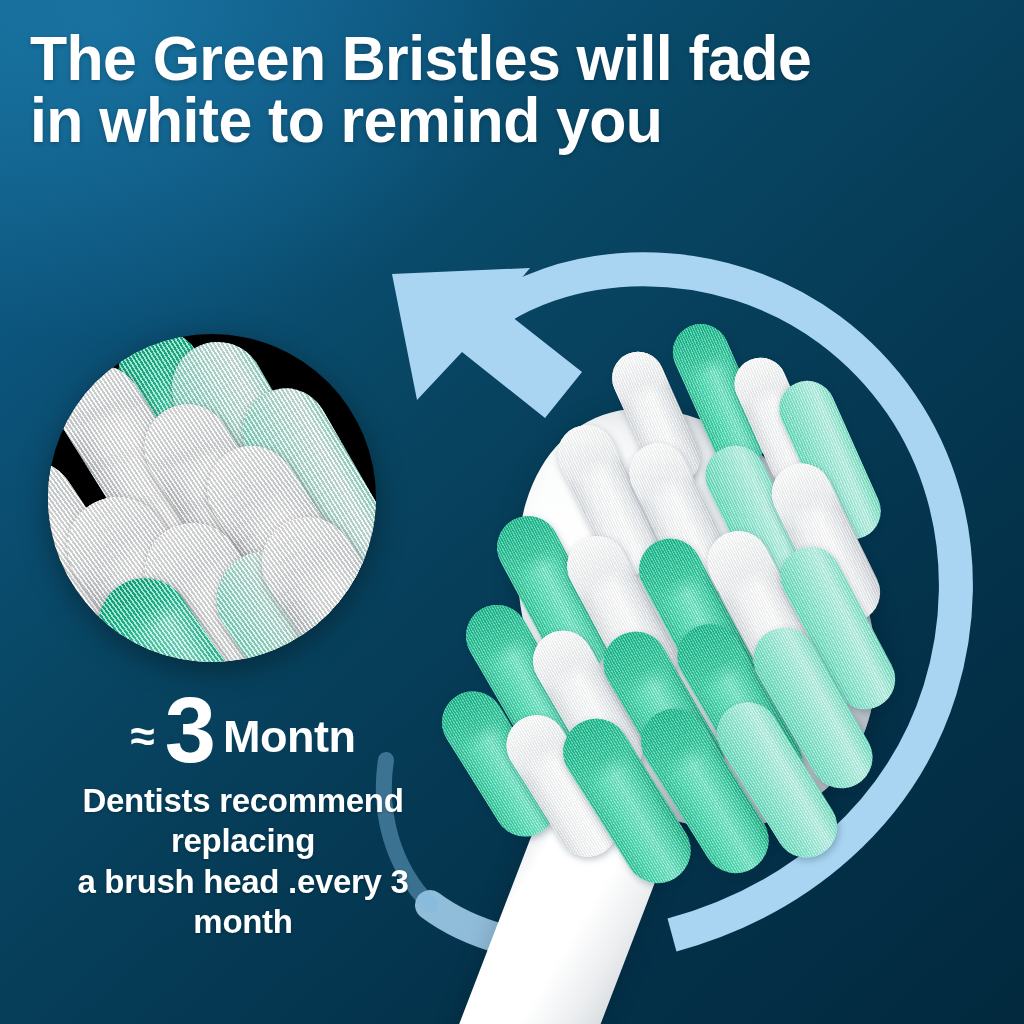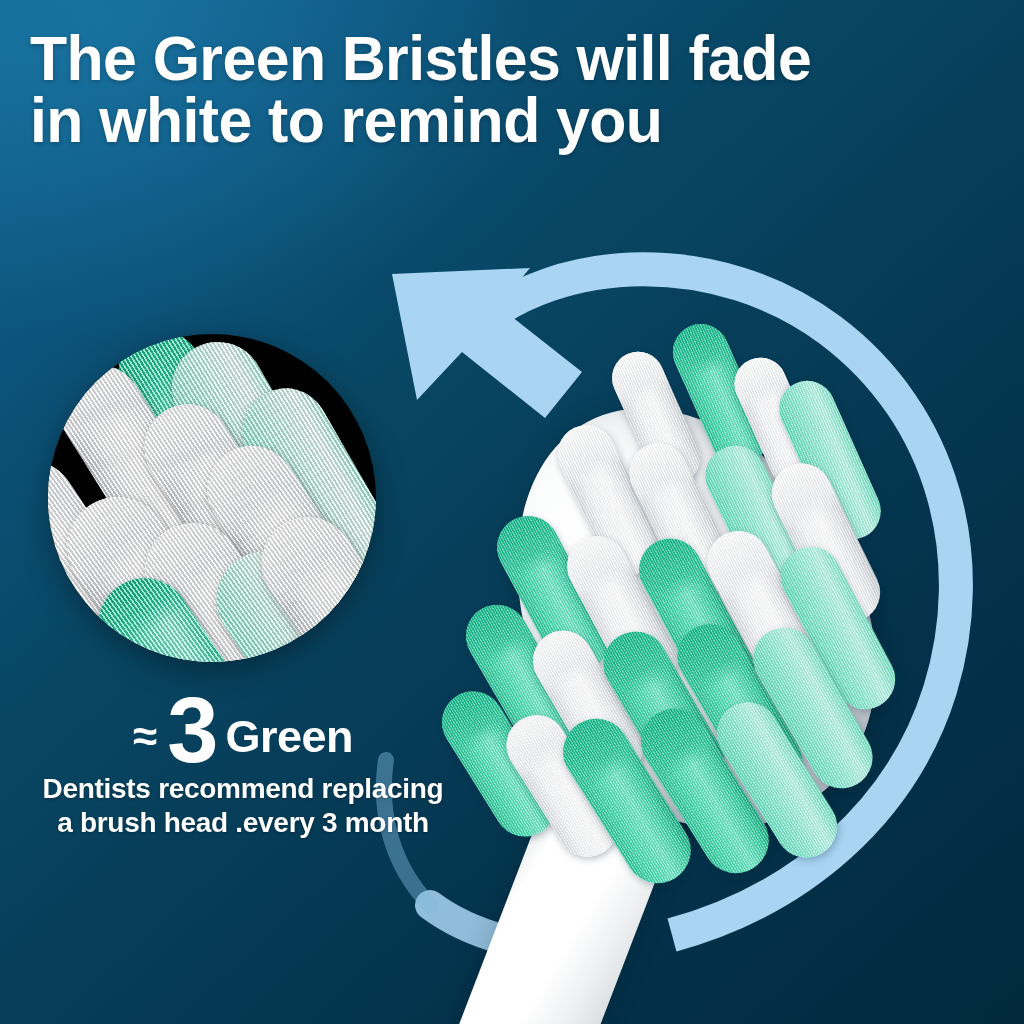--- a/index.html
+++ b/index.html
@@ -138,23 +138,23 @@
   }
   .stat-row{
     display:flex;align-items:flex-end;gap:10px;
     justify-content:center;
     height:82px;
   }
   .approx{font-size:44px;font-weight:700;line-height:1;padding-bottom:10px;}
   .bignum{font-size:92px;font-weight:700;line-height:.82;letter-spacing:-3px;}
   .unit{font-size:45px;font-weight:700;line-height:1;padding-bottom:9px;letter-spacing:-0.5px;}
   .stat-desc{
-    margin-top:4px;
+    margin-top:13px;
     text-align:center;
-    font-size:28px;
+    font-size:33px;
     font-weight:700;
     line-height:1.22;
     letter-spacing:-0.3px;
     white-space:pre-line;
     text-shadow:0 1px 3px rgba(0,0,0,.25);
   }
 </style>
 </head>
 <body>
 
@@ -241,21 +241,21 @@
       <div class="itf g tipg" style="left:78px;top:236px;width:92px;height:190px;transform:rotate(-34deg);"></div>
       <div class="itf lg" style="left:206px;top:206px;width:96px;height:230px;transform:rotate(-34deg);"></div>
       <div class="itf w tipw" style="left:258px;top:170px;width:92px;height:250px;transform:rotate(-34deg);"></div>
     </div>
   </div>
 
   <div class="stat">
     <div class="stat-row">
       <span class="approx">≈</span>
       <span class="bignum">3</span>
-      <span class="unit">Green</span>
+      <span class="unit">Montn</span>
     </div>
     <div class="stat-desc">Dentists recommend replacing
 a brush head .every 3 month</div>
   </div>
 
   <div class="headline">The Green Bristles will fade
 in white to remind you</div>
 </div>
 
 </body></html>

